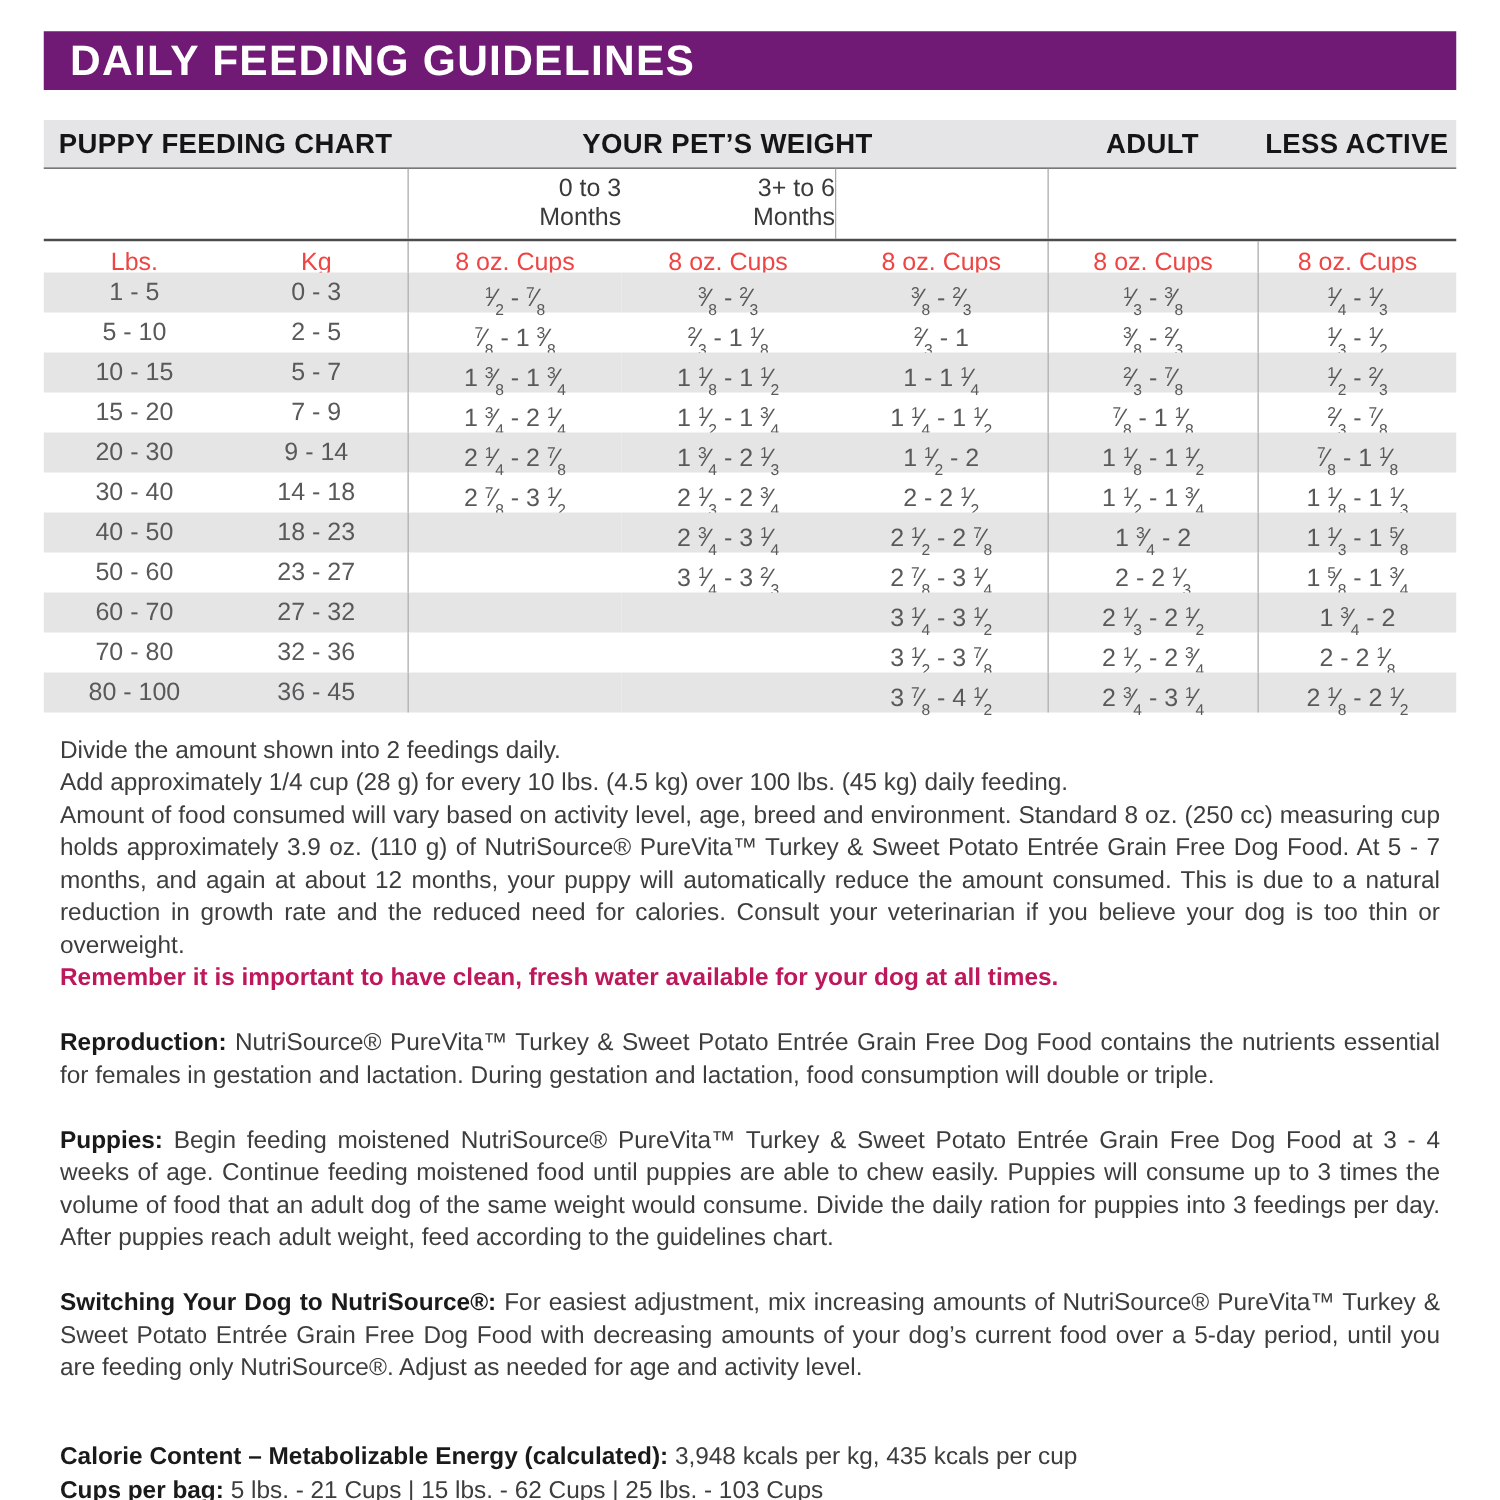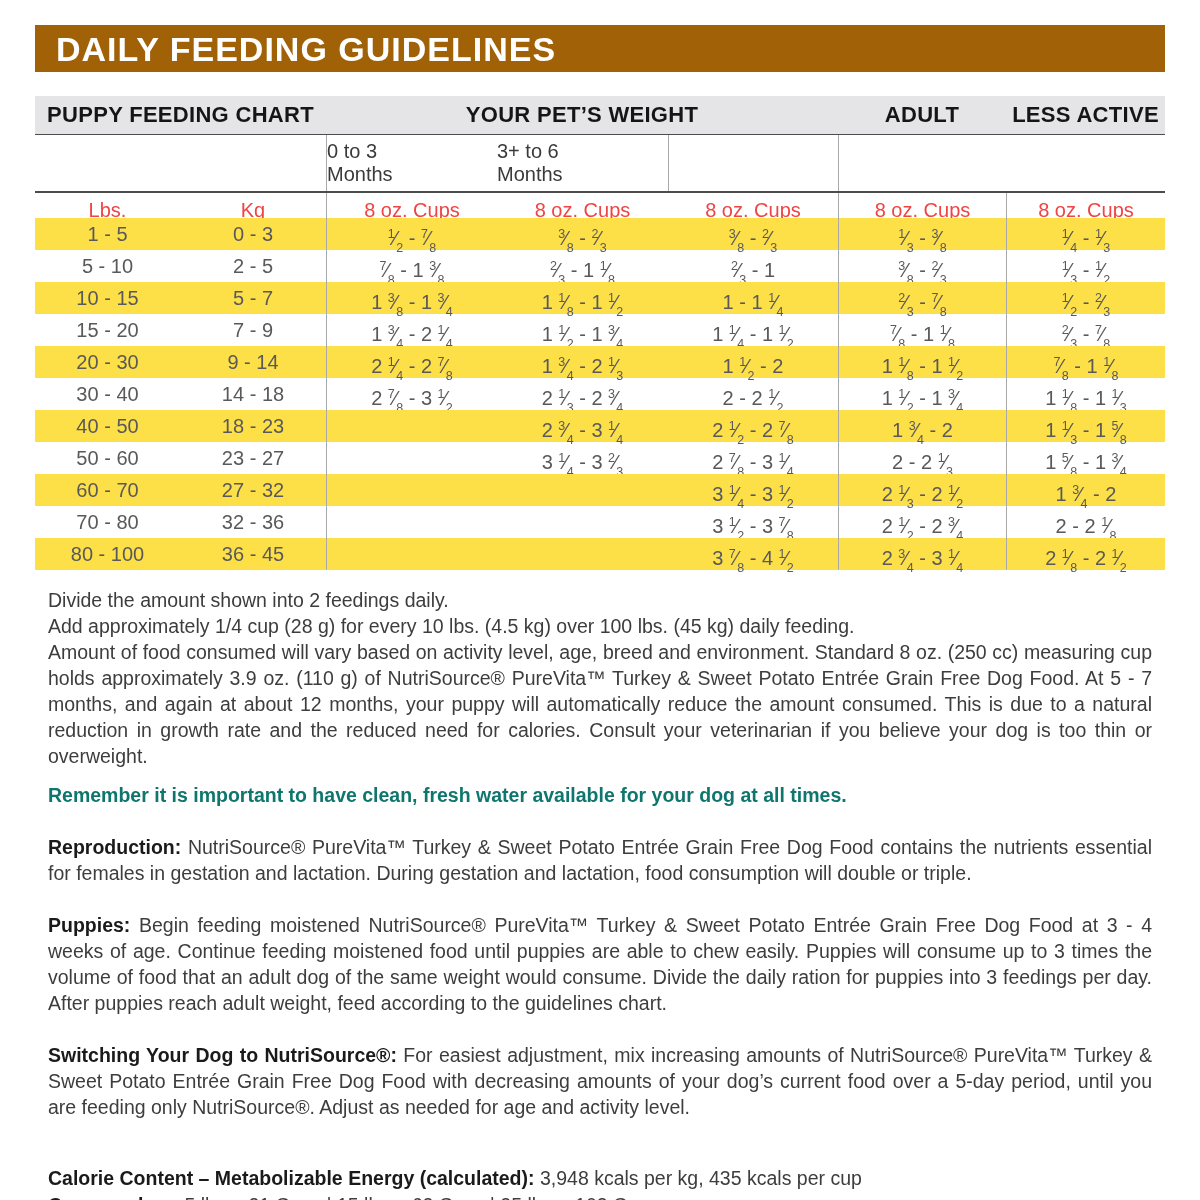--- a/index.html
+++ b/index.html
@@ -1,43 +1,43 @@
 <!DOCTYPE html>
 <html><head>
 <meta charset="utf-8">
 <style>
   html,body{margin:0;padding:0;background:#fff;}
   body{width:1200px;height:1200px;position:relative;font-family:"Liberation Sans",sans-serif;overflow:hidden;}
 
-  .banner{margin:25px 35px 0 35px;height:47px;background:#a16207;color:#fff;
+  .banner{margin:25px 35px 0 35px;height:47px;background:#701a75;color:#fff;
     font-weight:bold;font-size:34px;line-height:48px;padding-left:21px;letter-spacing:1px;}
 
   .tablewrap{margin:24px 35px 0 35px;width:1130px;}
   .ghead{display:grid;grid-template-columns:291px 512px 168px 159px;background:#e5e5e7;height:38px;}
   .ghead .gcell{display:flex;align-items:center;justify-content:center;font-weight:bold;
     font-size:22px;color:#151515;letter-spacing:0.3px;white-space:nowrap;}
 
   .grid7{display:grid;grid-template-columns:145px 146px 171px 171px 170px 168px 159px;}
   .monthsrow{border-top:1px solid #4c4c4c;border-bottom:2px solid #4c4c4c;}
-  .mcell{height:56px;display:flex;flex-direction:column;align-items:flex-start;justify-content:center;
+  .mcell{height:56px;display:flex;flex-direction:column;align-items:flex-end;justify-content:center;
     font-size:20px;line-height:23px;color:#3a3a3a;}
   .unitrow .tcell{height:25px;line-height:35px;font-size:20px;color:#ef4444;}
 
   .tcell{text-align:center;height:32px;line-height:32px;font-size:20px;color:#59595b;
     white-space:nowrap;overflow:visible;}
-  .odd{background:#fde047;}
+  .odd{background:#e5e5e5;}
   .bl{border-left:1px solid #a9a9ab;}
 
   .tcell sup{font-size:12.5px;vertical-align:7px;margin-right:-1px;}
   .tcell sub{font-size:12.5px;vertical-align:-7px;margin-left:-1px;}
   .fsl{font-size:20px;}
 
   .notes{margin:17px 48px 0 48px;font-size:19.5px;line-height:26px;color:#3d3d3d;}
   .just{text-align:justify;}
-  .boldline{font-weight:bold;color:#0f766e;margin-top:13px;}
+  .boldline{font-weight:bold;color:#be185d;}
   .section{margin-top:26px;}
   .seclabel{font-weight:bold;color:#1a1a1a;}
   .calblock{margin-top:45px;}
   .calline{line-height:27px;}
   .footer-code{position:absolute;top:1210px;right:32px;font-size:20px;color:#5d7195;letter-spacing:0.5px;}
 </style>
 </head>
 <body>
 
 <div class="banner">

